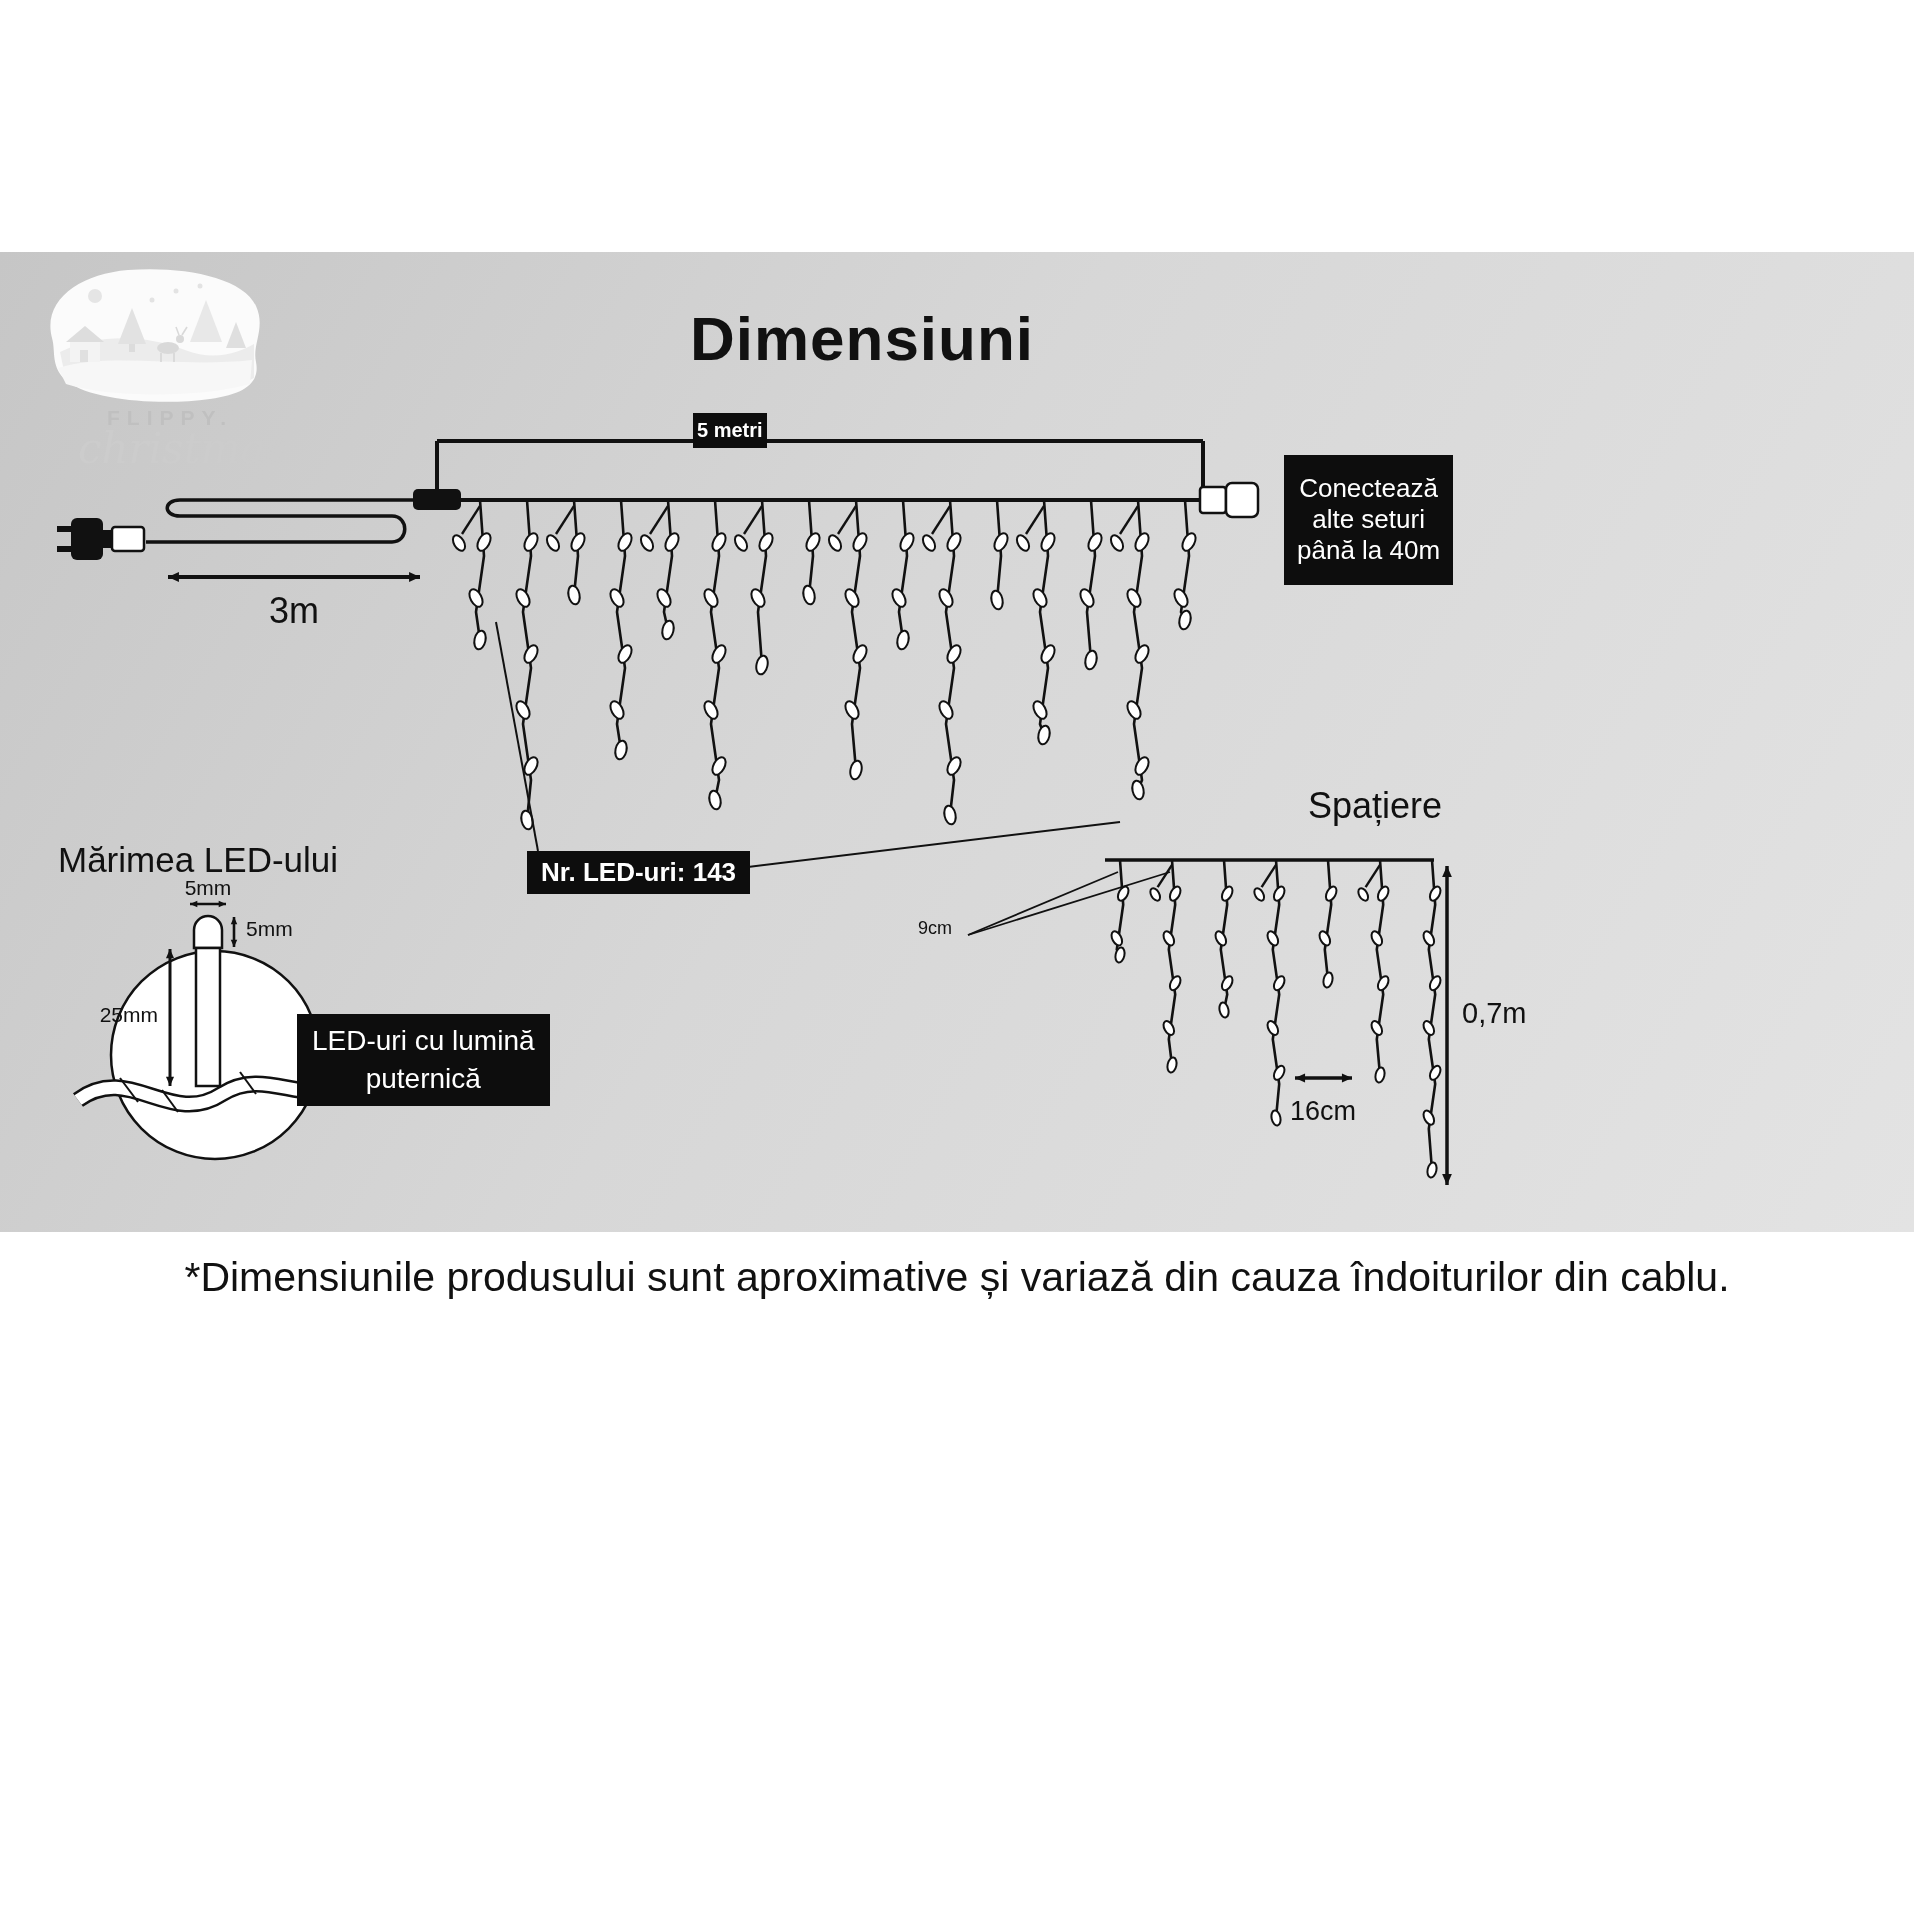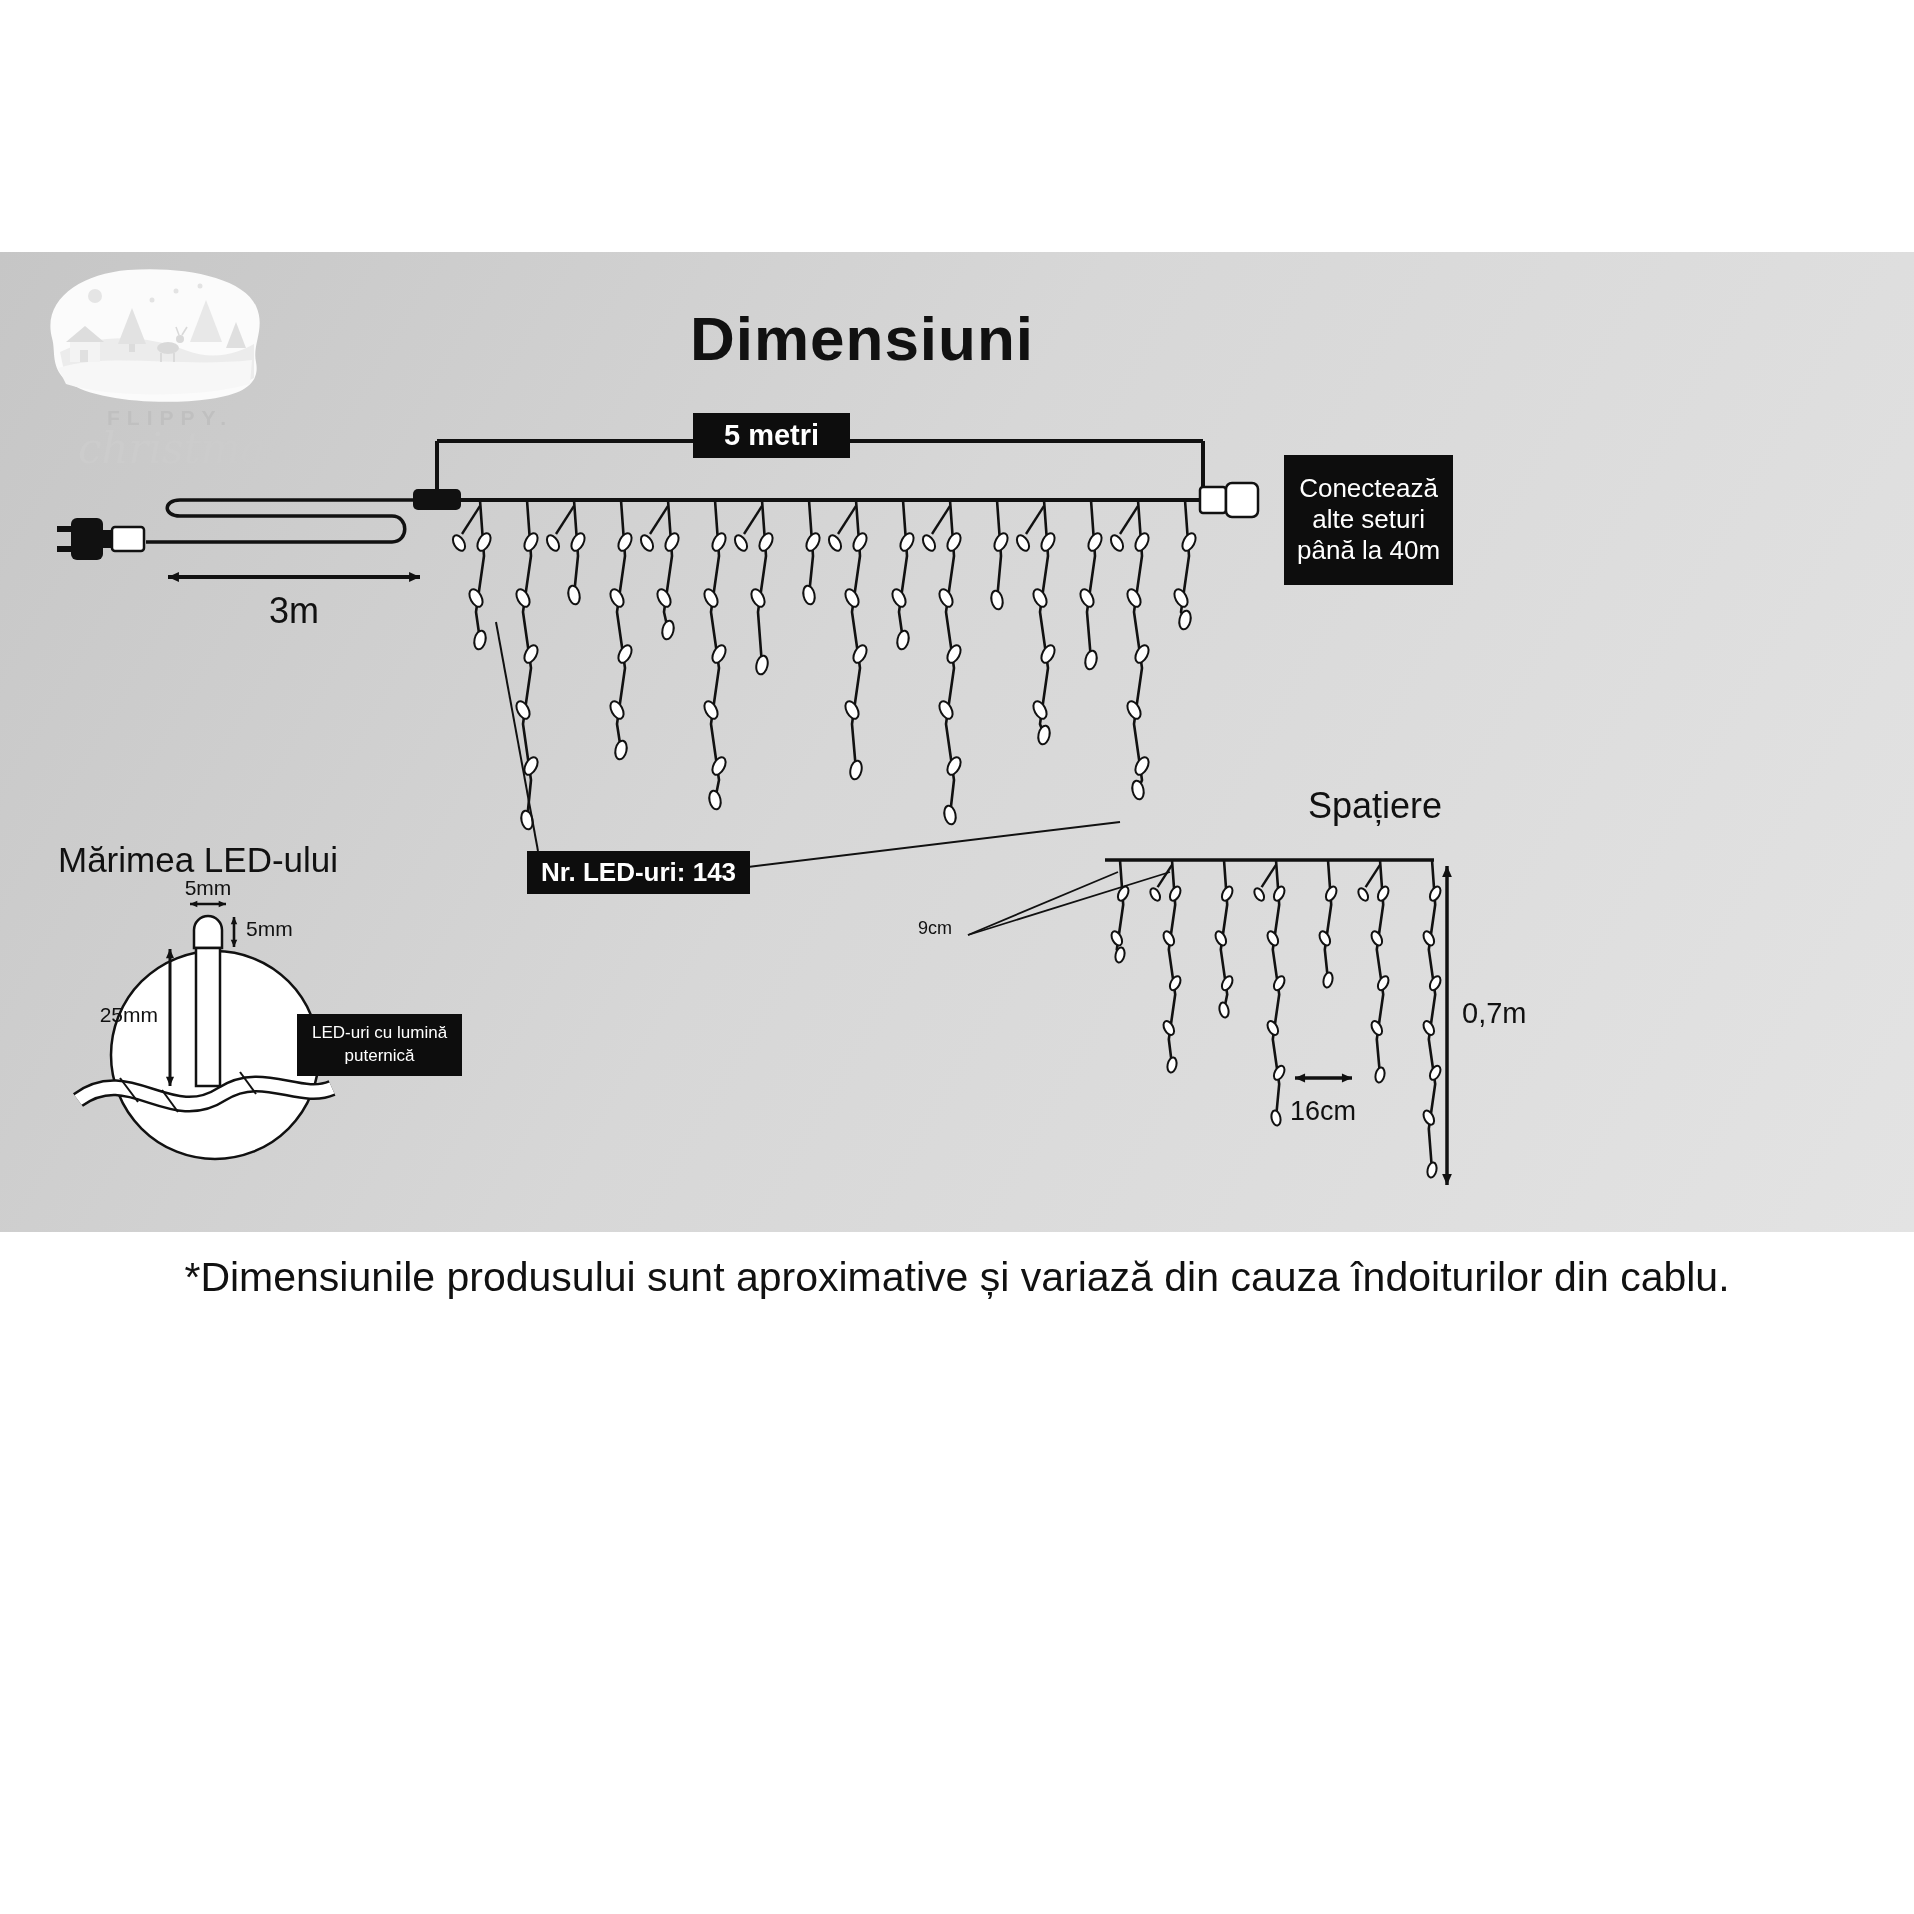--- a/index.html
+++ b/index.html
@@ -266,21 +266,21 @@
         <polygon points="170,1086 165.9223954694043,1076.869110596877 174.0776045305957,1076.869110596877" fill="#111"></polygon>
         <polygon points="170,949 174.0776045305957,958.1308894031231 165.9223954694043,958.1308894031231" fill="#111"></polygon>
       </g>
     </svg>
 
   <div class="t logo-brand center" style="left:88px;top:406px;width:164px">FLIPPY.</div>
   <div class="t logo-script center" style="left:78px;top:424px;width:184px">christmas</div>
 
   <div class="t title center" style="left:362px;top:303px;width:1000px">Dimensiuni</div>
 
-  <div class="blackbox" style="left:693px;top:413px;padding:6px 31px;font-size:29px;font-weight:bold">
+  <div class="blackbox" style="left:693px;top:413px;padding:6px 4px;font-size:20px;font-weight:bold">
     <span>5 metri</span>
   </div>
 
   <div class="blackbox" style="left:1284px;top:455px;padding:18px 13px;font-size:26px;line-height:1.2">
     <span>Conectează</span>
     <span>alte seturi</span>
     <span>până la 40m</span>
   </div>
 
   <div class="t center" style="left:244px;top:590px;width:100px;font-size:36px">3m</div>
@@ -292,19 +292,19 @@
   <div class="t center" style="left:1265px;top:785px;width:220px;font-size:36px">Spațiere</div>
   <div class="t" style="left:918px;top:918px;font-size:18px">9cm</div>
   <div class="t center" style="left:1273px;top:1096px;width:100px;font-size:27px">16cm</div>
   <div class="t" style="left:1462px;top:997px;font-size:29px">0,7m</div>
 
   <div class="t" style="left:58px;top:840px;font-size:35px">Mărimea LED-ului</div>
   <div class="t center" style="left:176px;top:876px;width:64px;font-size:21px">5mm</div>
   <div class="t" style="left:246px;top:917px;font-size:21px">5mm</div>
   <div class="t" style="left:90px;top:1003px;width:68px;text-align:right;font-size:21px">25mm</div>
 
-  <div class="blackbox" style="left:297px;top:1014px;padding:8px 15px;font-size:17px;line-height:1.35">
+  <div class="blackbox" style="left:297px;top:1014px;padding:8px 15px;font-size:28px;line-height:1.35">
     <span>LED-uri cu lumină</span>
     <span>puternică</span>
   </div>
 
   <div class="t footer center" style="left:0;top:1254px;width:1914px">*Dimensiunile produsului sunt aproximative și variază din cauza îndoiturilor din cablu.</div>
 </div>
 
 </body></html>

